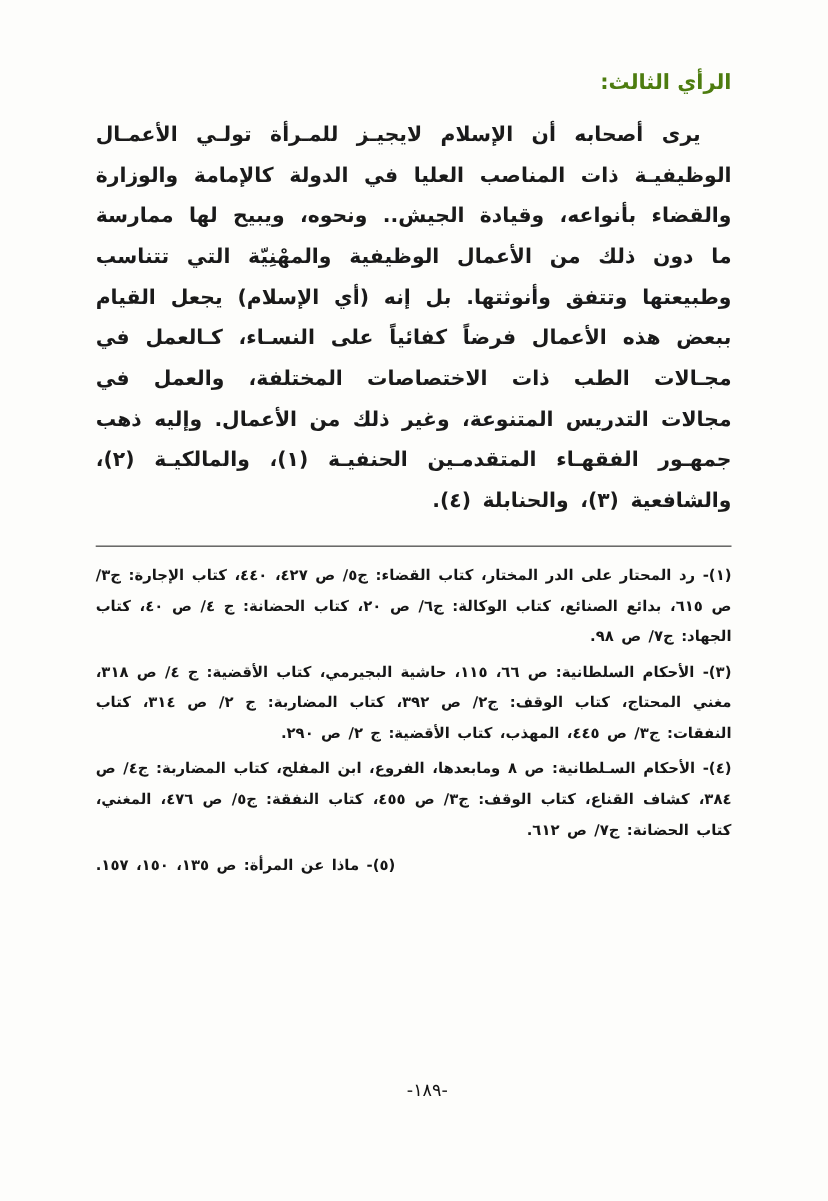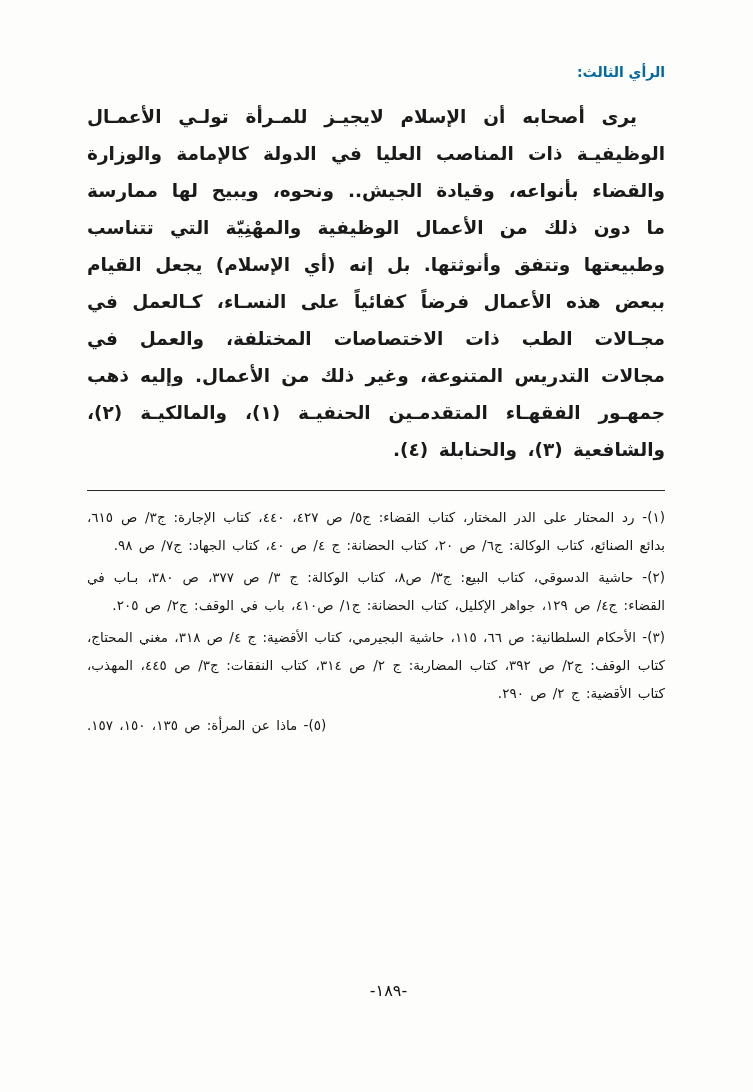--- a/index.html
+++ b/index.html
@@ -18,24 +18,24 @@
     overflow: hidden;
     box-sizing: border-box;
   }
   .content {
     position: absolute;
     top: 64px;
     right: 88px;
     width: 578px;
   }
   .section-title {
-    font-size: 14px;
+    font-size: 19px;
     font-weight: bold;
     margin: 0 0 18px 0;
-    color: #0369a1;
+    color: #4d7c0f;
   }
   .body-para {
     font-size: 18.5px;
     line-height: 37px;
     text-align: justify;
     text-indent: 28px;
     margin: 0;
     word-spacing: 4px;
     font-weight: bold;
   }
@@ -47,20 +47,21 @@
   }
   .footnotes {
     font-size: 13.5px;
     line-height: 28px;
     text-align: justify;
     word-spacing: 2px;
     color: #161616;
   }
   .footnote {
     margin: 0 0 4px 0;
+    font-weight: bold;
   }
   .footnote.short {
     text-align: left;
     padding-right: 10px;
   }
   .page-number {
     position: absolute;
     bottom: 92px;
     left: 0;
     width: 100%;
@@ -79,21 +80,21 @@
 
     <h2 class="section-title">الرأي الثالث:</h2>
 
     <p class="body-para">يرى أصحابه أن الإسلام لايجيـز للمـرأة تولـي الأعمـال الوظيفيـة ذات المناصب العليا في الدولة كالإمامة والوزارة والقضاء بأنواعه، وقيادة الجيش.. ونحوه، ويبيح لها ممارسة ما دون ذلك من الأعمال الوظيفية والمهْنِيّة التي تتناسب وطبيعتها وتتفق وأنوثتها. بل إنه (أي الإسلام) يجعل القيام ببعض هذه الأعمال فرضاً كفائياً على النسـاء، كـالعمل في مجـالات الطب ذات الاختصاصات المختلفة، والعمل في مجالات التدريس المتنوعة، وغير ذلك من الأعمال. وإليه ذهب جمهـور الفقهـاء المتقدمـين الحنفيـة (١)، والمالكيـة (٢)، والشافعية (٣)، والحنابلة (٤).</p>
 
 
     <hr class="footnote-sep">
 
     <div class="footnotes">
       <p class="footnote">(١)- رد المحتار على الدر المختار، كتاب القضاء: ج٥/ ص ٤٢٧، ٤٤٠، كتاب الإجارة: ج٣/ ص ٦١٥، بدائع الصنائع، كتاب الوكالة: ج٦/ ص ٢٠، كتاب الحضانة: ج ٤/ ص ٤٠، كتاب الجهاد: ج٧/ ص ٩٨.</p>
-      <p class="footnote">(٢)- حاشية الدسوقي، كتاب البيع: ج٣/ ص٨، كتاب الوكالة: ج ٣/ ص ٣٧٧، ص ٣٨٠، بـاب في القضاء: ج٤/ ص ١٢٩، جواهر الإكليل، كتاب الحضانة: ج١/ ص٤١٠، باب في الوقف: ج٢/ ص ٢٠٥.</p>
       <p class="footnote">(٣)- الأحكام السلطانية: ص ٦٦، ١١٥، حاشية البجيرمي، كتاب الأقضية: ج ٤/ ص ٣١٨، مغني المحتاج، كتاب الوقف: ج٢/ ص ٣٩٢، كتاب المضاربة: ج ٢/ ص ٣١٤، كتاب النفقات: ج٣/ ص ٤٤٥، المهذب، كتاب الأقضية: ج ٢/ ص ٢٩٠.</p>
+      <p class="footnote">(٤)- الأحكام السـلطانية: ص ٨ ومابعدها، الفروع، ابن المفلح، كتاب المضاربة: ج٤/ ص ٣٨٤، كشاف القناع، كتاب الوقف: ج٣/ ص ٤٥٥، كتاب النفقة: ج٥/ ص ٤٧٦، المغني، كتاب الحضانة: ج٧/ ص ٦١٢.</p>
       <p class="footnote short">(٥)- ماذا عن المرأة: ص ١٣٥، ١٥٠، ١٥٧.</p>
     </div>
 
   </div>
 
   <div class="page-number">-١٨٩-</div>
 </div>
 
 </body></html>

